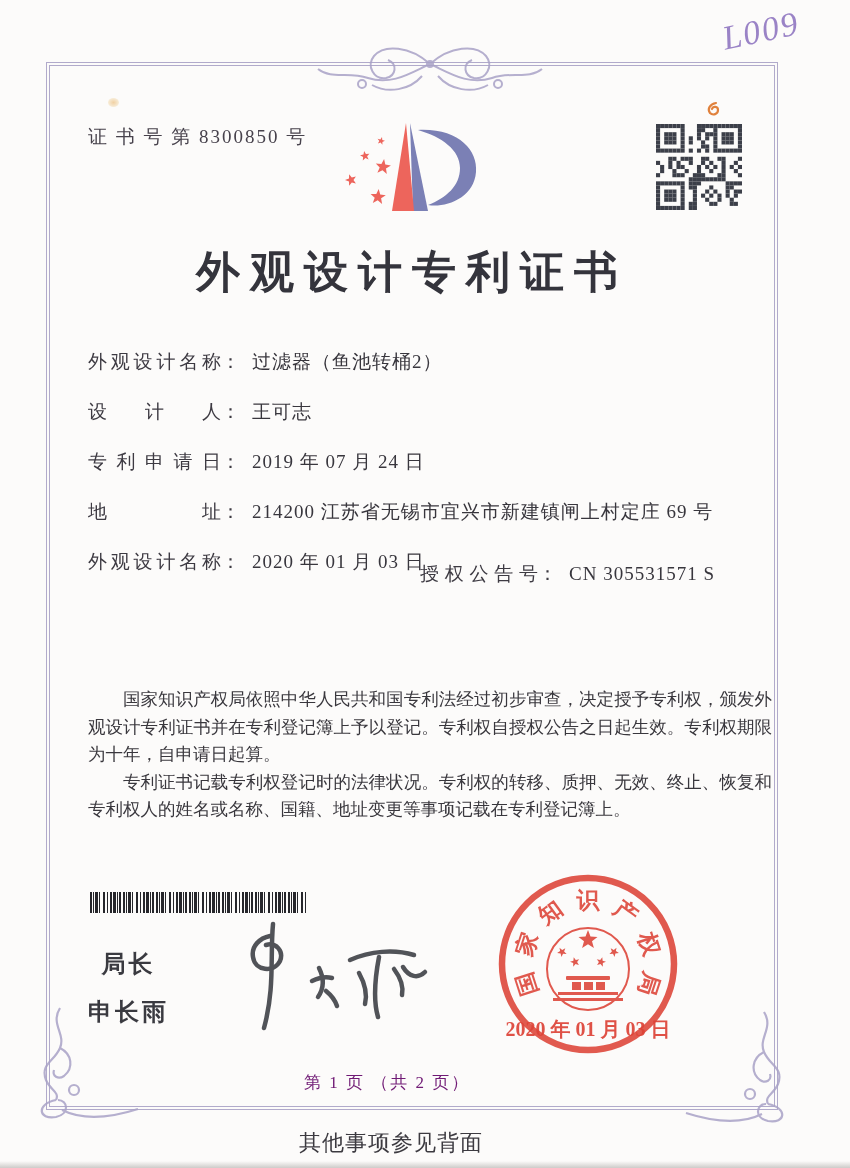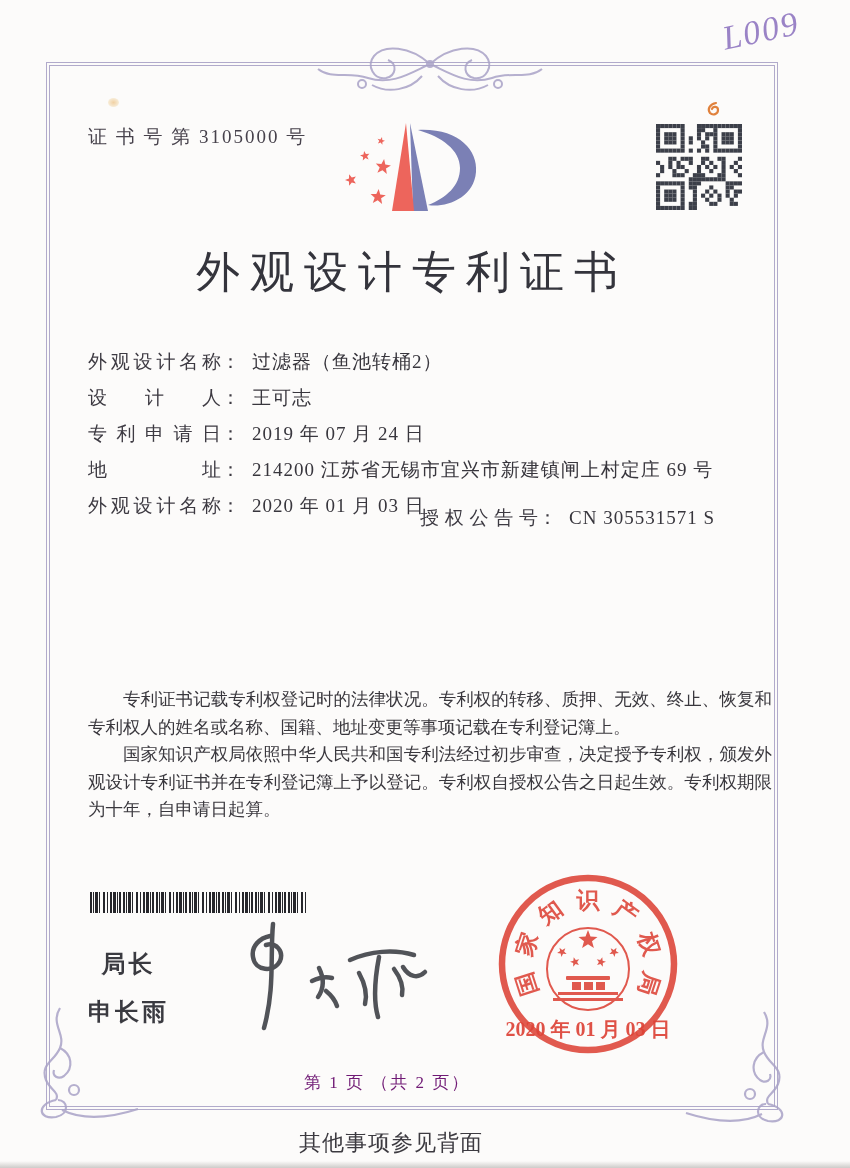--- a/index.html
+++ b/index.html
@@ -19,26 +19,26 @@
     position:absolute; left:88px; top:124px;
     font-size:19px; letter-spacing:2px; color:#47424c;
   }
   .hand-note{
     position:absolute; left:722px; top:12px;
     font-size:34px; font-style:italic; color:var(--ink-purple);
     transform:rotate(-12deg); letter-spacing:2px; opacity:.85;
   }
   .doc-title{
     position:absolute; left:46px; top:243px; width:732px;
-    text-align:center; font-size:44px; font-weight:400;
+    text-align:center; font-size:44px; font-weight:700;
     letter-spacing:10px; color:#34343c;
   }
   .fields{
     position:absolute; left:88px; top:349px; width:700px;
-    display:flex; flex-direction:column; gap:16px;
+    display:flex; flex-direction:column; gap:30px;
     font-size:19px;
   }
   .field-row{position:relative; height:20px; white-space:nowrap;}
   .field-label{
     display:inline-block; width:133px; vertical-align:bottom;
     text-align:justify; text-align-last:justify; color:#3d3a42;
   }
   .field-colon{color:#3d3a42;}
   .field-value{margin-left:12px; letter-spacing:1px; color:#38363d;}
   .field-group-2{position:absolute; left:332px; top:12px;}
@@ -114,21 +114,21 @@
       <path d="M30,2 C20,18 36,28 30,42 C24,56 10,58 16,74 C20,84 30,86 26,94"></path>
       <path d="M26,94 C6,98 8,114 26,111 C40,108 38,94 28,94"></path>
       <path d="M32,104 C52,114 80,112 108,103"></path>
       <path d="M30,42 C42,48 44,62 34,70 C28,74 22,70 24,64"></path>
       <circle cx="44" cy="84" r="5"></circle>
     </g>
   </svg>
 
   <div class="stain"></div>
 
-  <div class="cert-no">证 书 号 第 3105000 号</div>
+  <div class="cert-no">证 书 号 第 8300850 号</div>
 
   <div class="hand-note">L009</div>
 
   <svg class="ornament" style="left:336px;top:110px" width="160" height="126" viewBox="0 0 160 126">
     <path d="M74,13 L92,101 L77,101 Z" fill="var(--logo-blue)"></path>
     <path d="M82,20 C122,18 142,40 140,62 C138,88 110,98 92,95 C110,88 124,76 124,58 C124,40 106,27 82,20 Z" fill="var(--logo-blue)"></path>
     <path d="M70,13 L78,101 L56,101 Z" fill="var(--logo-red)"></path>
     <polygon fill="var(--logo-red)" points="46.0,27.1 46.3,29.9 49.0,30.8 46.4,31.9 46.4,34.7 44.6,32.6 41.9,33.5 43.3,31.1 41.6,28.8 44.4,29.4"></polygon>
     <polygon fill="var(--logo-red)" points="28.1,41.1 29.9,44.1 33.4,43.7 31.1,46.3 32.6,49.5 29.4,48.1 26.8,50.5 27.1,47.0 24.0,45.3 27.5,44.5"></polygon>
     <polygon fill="var(--logo-red)" points="48.1,49.1 49.3,54.6 54.9,55.6 50.0,58.5 50.8,64.1 46.5,60.3 41.4,62.8 43.7,57.6 39.8,53.5 45.4,54.0"></polygon>
@@ -368,22 +368,22 @@
     </div>
     <div class="field-row">
       <span class="field-label">外观设计名称</span><span class="field-colon">：</span><span class="field-value">2020 年 01 月 03 日</span>
       <span class="field-group-2">
         <span class="field-label">授权公告号</span><span class="field-colon">：</span><span class="field-value">CN 305531571 S</span>
       </span>
     </div>
   </div>
 
   <div class="body-text">
+    <p>国家知识产权局依照中华人民共和国专利法经过初步审查，决定授予专利权，颁发外观设计专利证书并在专利登记簿上予以登记。专利权自授权公告之日起生效。专利权期限为十年，自申请日起算。</p>
     <p>专利证书记载专利权登记时的法律状况。专利权的转移、质押、无效、终止、恢复和专利权人的姓名或名称、国籍、地址变更等事项记载在专利登记簿上。</p>
-    <p>国家知识产权局依照中华人民共和国专利法经过初步审查，决定授予专利权，颁发外观设计专利证书并在专利登记簿上予以登记。专利权自授权公告之日起生效。专利权期限为十年，自申请日起算。</p>
   </div>
 
   <svg id="barcode" class="ornament" style="left:90px;top:892px" width="224" height="21" viewBox="0 0 224 21">
       <rect x="0" y="0" width="2" height="21" fill="#26262b"></rect>
       <rect x="3" y="0" width="1" height="21" fill="#26262b"></rect>
       <rect x="5" y="0" width="3" height="21" fill="#26262b"></rect>
       <rect x="9" y="0" width="1" height="21" fill="#26262b"></rect>
       <rect x="13" y="0" width="2" height="21" fill="#26262b"></rect>
       <rect x="17" y="0" width="1" height="21" fill="#26262b"></rect>
       <rect x="20" y="0" width="2" height="21" fill="#26262b"></rect>

